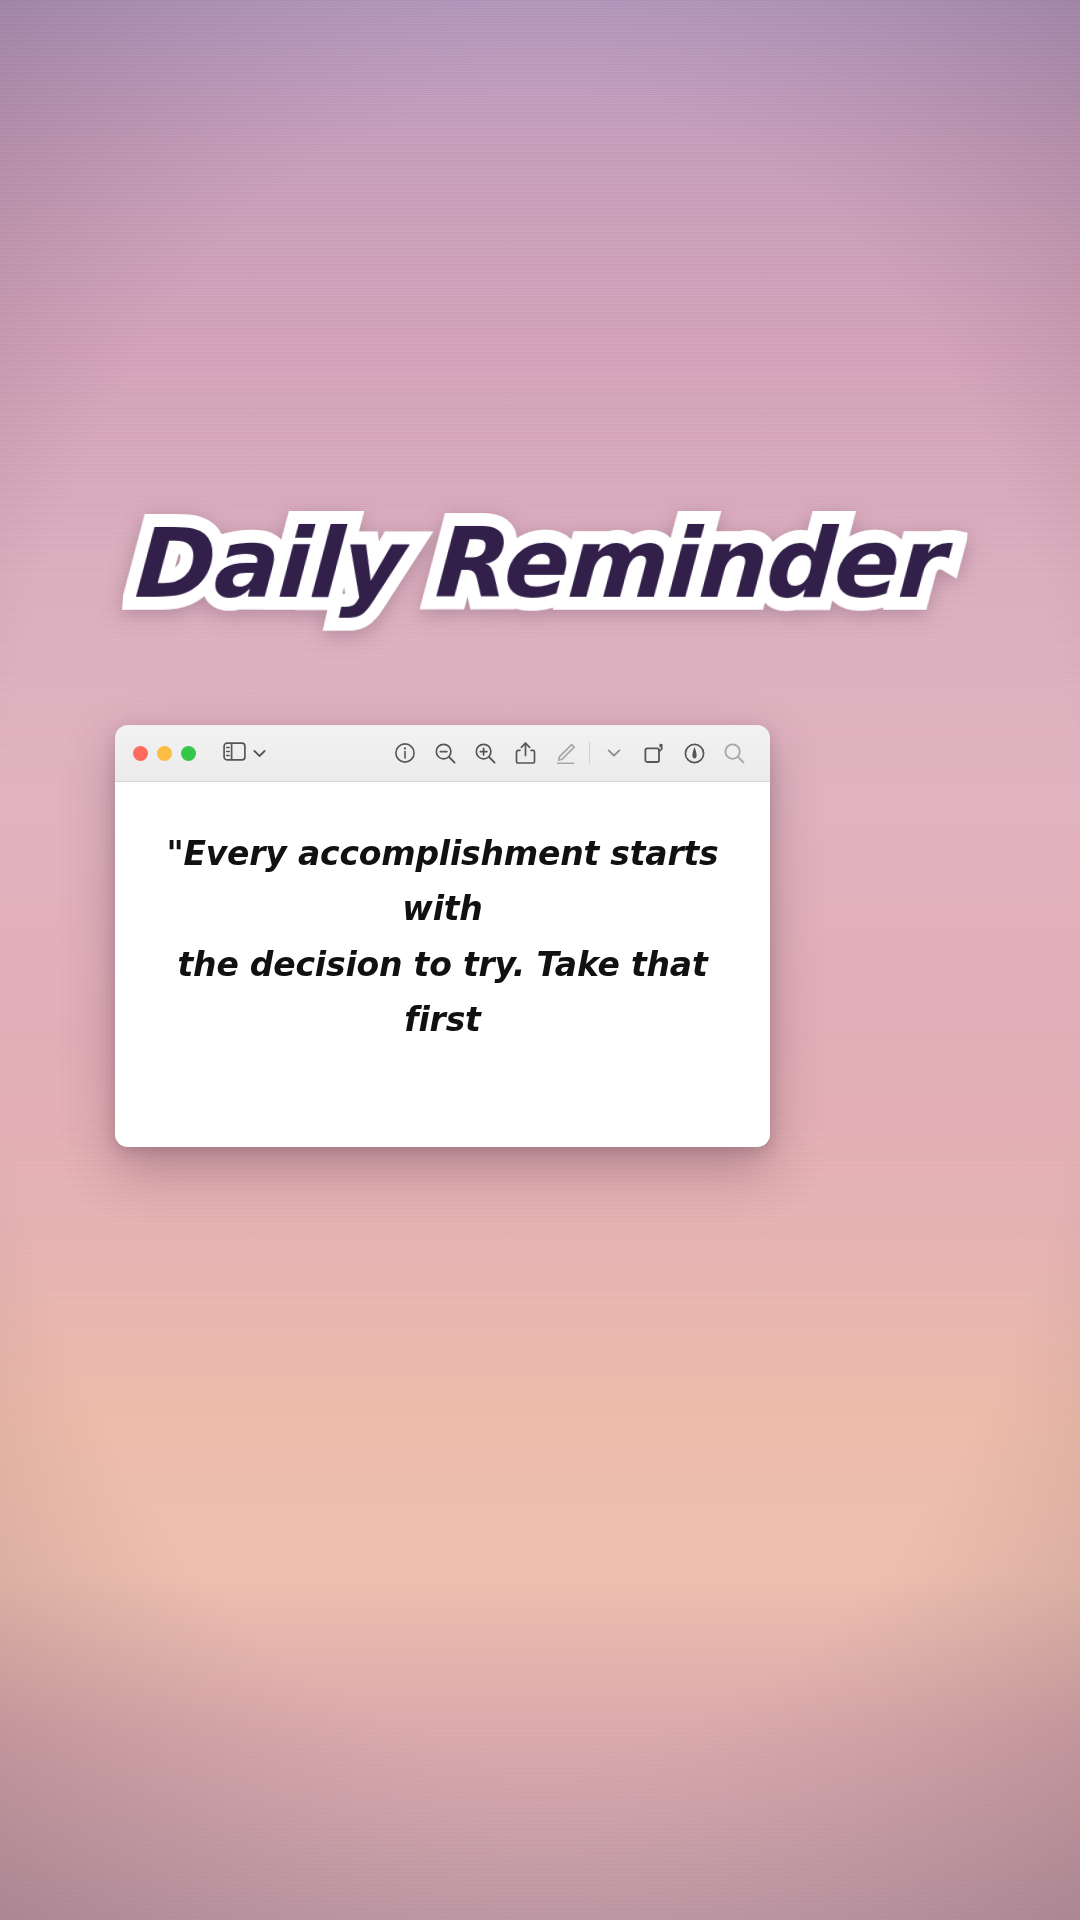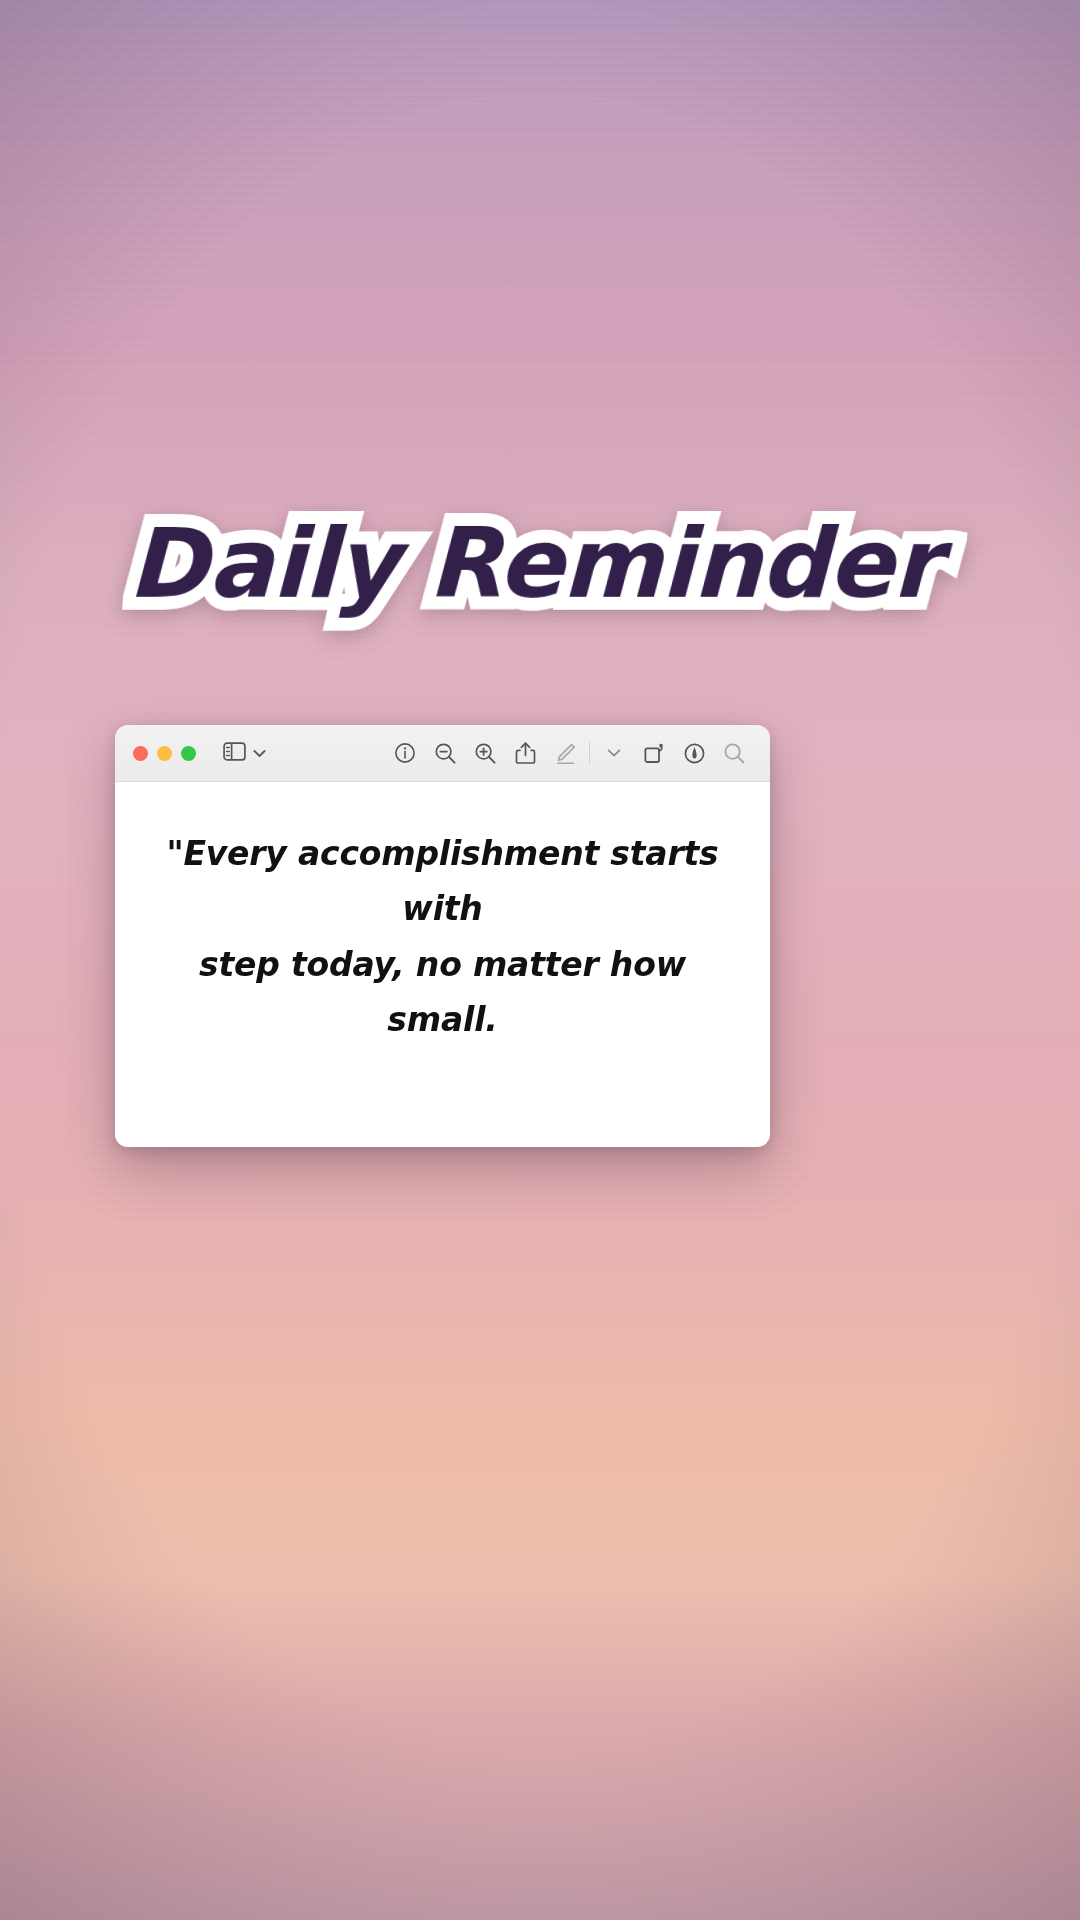--- a/index.html
+++ b/index.html
@@ -321,20 +321,20 @@
             <line x1="14.9" y1="14.9" x2="20.4" y2="20.4" stroke="#a9a6a6" stroke-width="2" stroke-linecap="round"></line>
           </svg>
         </div>
 
       </div>
     </div>
 
     <div class="doc">
       <div class="quote">
         <div>"Every accomplishment starts with</div>
-        <div>step today, no matter how small.</div>
+        <div>the decision to try. Take that first</div>
 
       </div>
 
     </div>
 
   </div>
 </div>
 
 </body></html>

